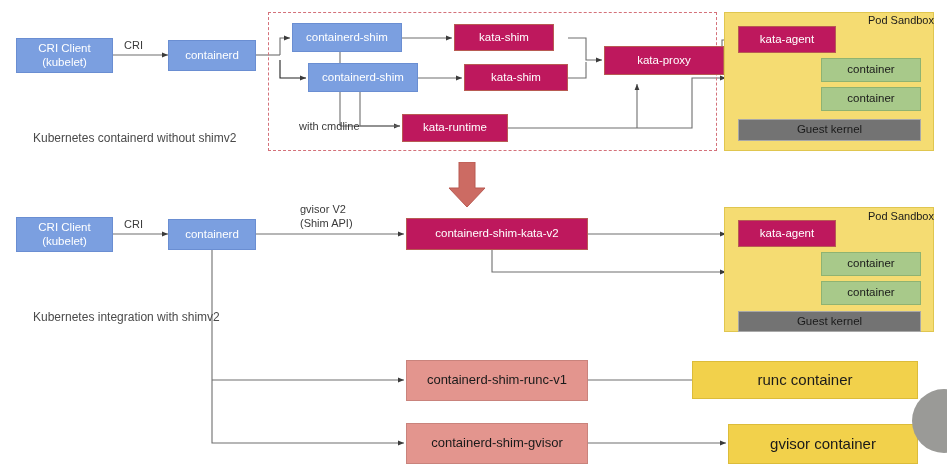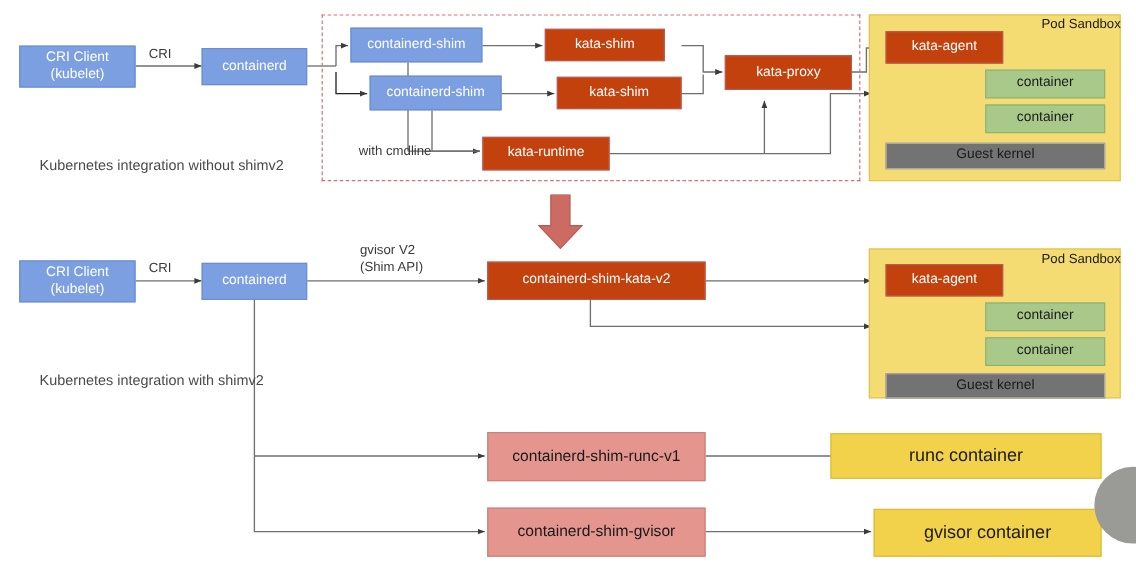--- a/index.html
+++ b/index.html
@@ -39,21 +39,21 @@
     border-width: 1px;
     z-index: 5;
   }
   .node-blue {
     background: #7B9FE0;
     border-color: #6A8ED2;
     color: #ffffff;
     font-size: 11.5px;
   }
   .node-red {
-    background: #c2410c;
+    background: #be185d;
     border-color: #B85A52;
     color: #ffffff;
     font-size: 11.5px;
   }
   .node-red-dark {
     background: #E3958E;
     border-color: #C9837C;
     color: #1a1a1a;
     font-size: 13px;
   }
@@ -206,40 +206,40 @@
   <div class="node node-blue" style="left:168px; top:40px; width:88px; height:31px;">containerd</div>
 
   <div class="node node-blue" style="left:292px; top:23px; width:110px; height:29px;">containerd-shim</div>
 
   <div class="node node-blue" style="left:308px; top:63px; width:110px; height:29px;">containerd-shim</div>
 
   <div class="node node-red" style="left:454px; top:24px; width:100px; height:27px;">kata-shim</div>
 
   <div class="node node-red" style="left:464px; top:64px; width:104px; height:27px;">kata-shim</div>
 
-  <div class="node node-red" style="left:604px; top:46px; width:106px; height:29px;">kata-proxy</div>
+  <div class="node node-red" style="left:604px; top:46px; width:120px; height:29px;">kata-proxy</div>
 
   <div class="node node-red" style="left:402px; top:114px; width:106px; height:28px;">kata-runtime</div>
 
   <div class="sandbox" style="left:724px; top:12px; width:210px; height:139px;"></div>
   <div class="sandbox-title" style="right:13px; top:14px;">Pod Sandbox</div>
 
   <div class="node node-red" style="left:738px; top:26px; width:98px; height:27px;">kata-agent</div>
 
   <div class="node node-green" style="left:821px; top:58px; width:100px; height:24px;">container</div>
 
   <div class="node node-green" style="left:821px; top:87px; width:100px; height:24px;">container</div>
 
   <div class="node node-gray" style="left:738px; top:119px; width:183px; height:22px;">Guest kernel</div>
 
   <div class="label" style="left:124px; top:39px;">CRI</div>
 
   <div class="label" style="left:299px; top:120px;">with cmdline</div>
 
-  <div class="label label-caption" style="left:33px; top:131px;">Kubernetes integration without shimv2</div>
+  <div class="label label-caption" style="left:33px; top:131px;">Kubernetes containerd without shimv2</div>
 
   <svg class="big-arrow" style="left:448px; top:162px;" width="38" height="46" viewBox="0 0 38 46">
     <path d="M11,0 L27,0 L27,26 L37,26 L19,45 L1,26 L11,26 Z" fill="#CC6B63" stroke="#B85A52" stroke-width="1"></path>
   </svg>
 
   <div class="node node-blue" style="left:16px; top:217px; width:97px; height:35px; flex-direction:column;">
     <span>CRI Client</span>
     <span>(kubelet)</span>
   </div>
 

